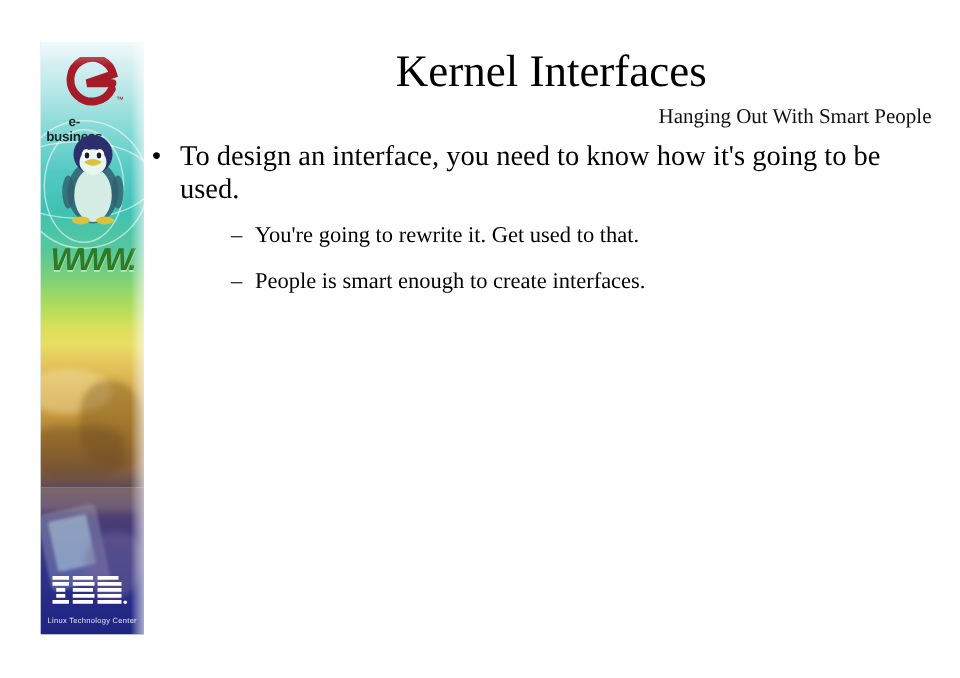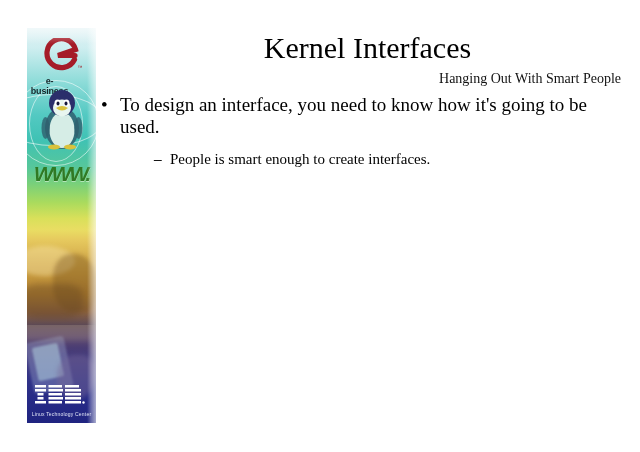--- a/index.html
+++ b/index.html
@@ -338,20 +338,21 @@
   <div id="subtitle">Hanging Out With Smart People</div>
 
   <div id="body-list">
     <div class="lvl1">
       <span class="marker">•</span>
       <span>To design an interface, you need to know how it's going to be used.</span>
 
       <div class="sub-list">
         <div class="lvl2">
           <span class="marker">–</span>
+          <span>You're going to rewrite it.  Get used to that.</span>
         </div>
         <div class="lvl2">
           <span class="marker">–</span>
           <span>People is smart enough to create interfaces.</span>
         </div>
       </div>
     </div>
   </div>
 
 </div>

